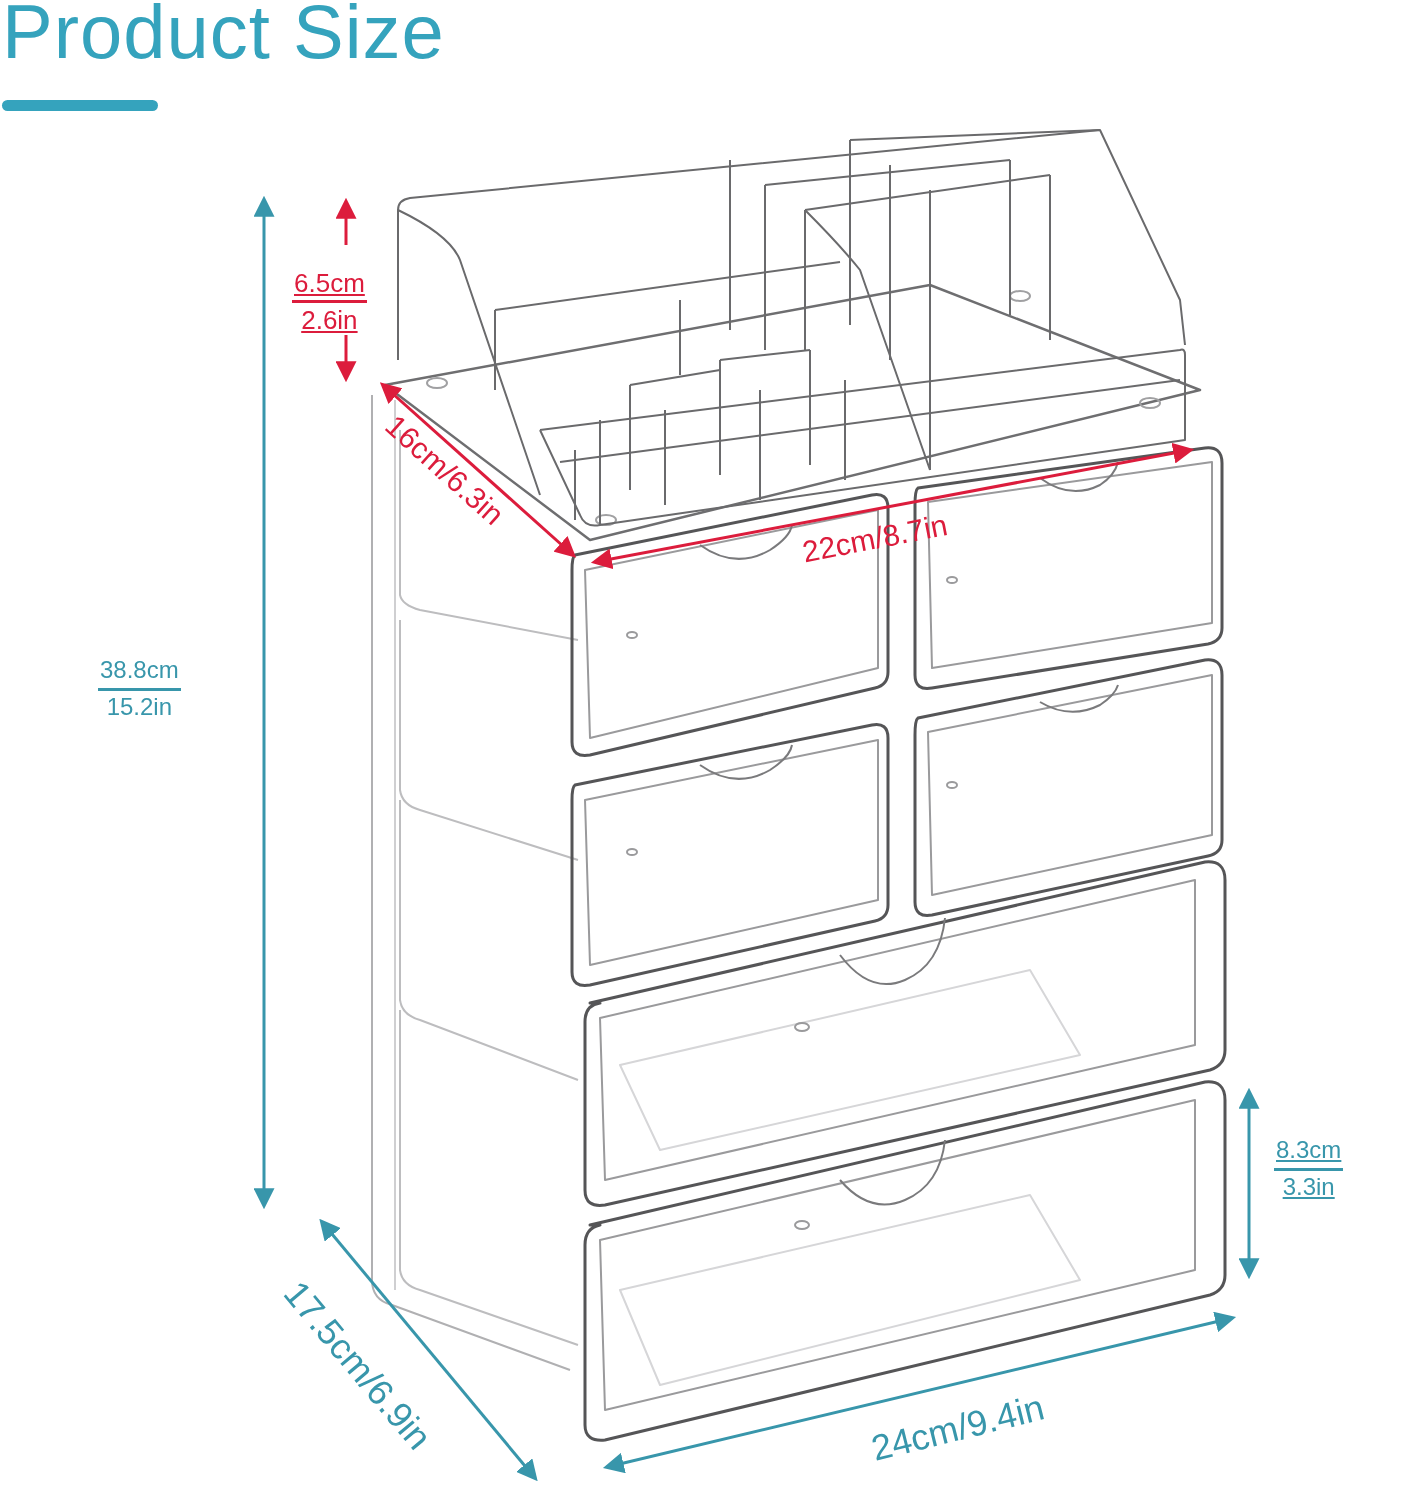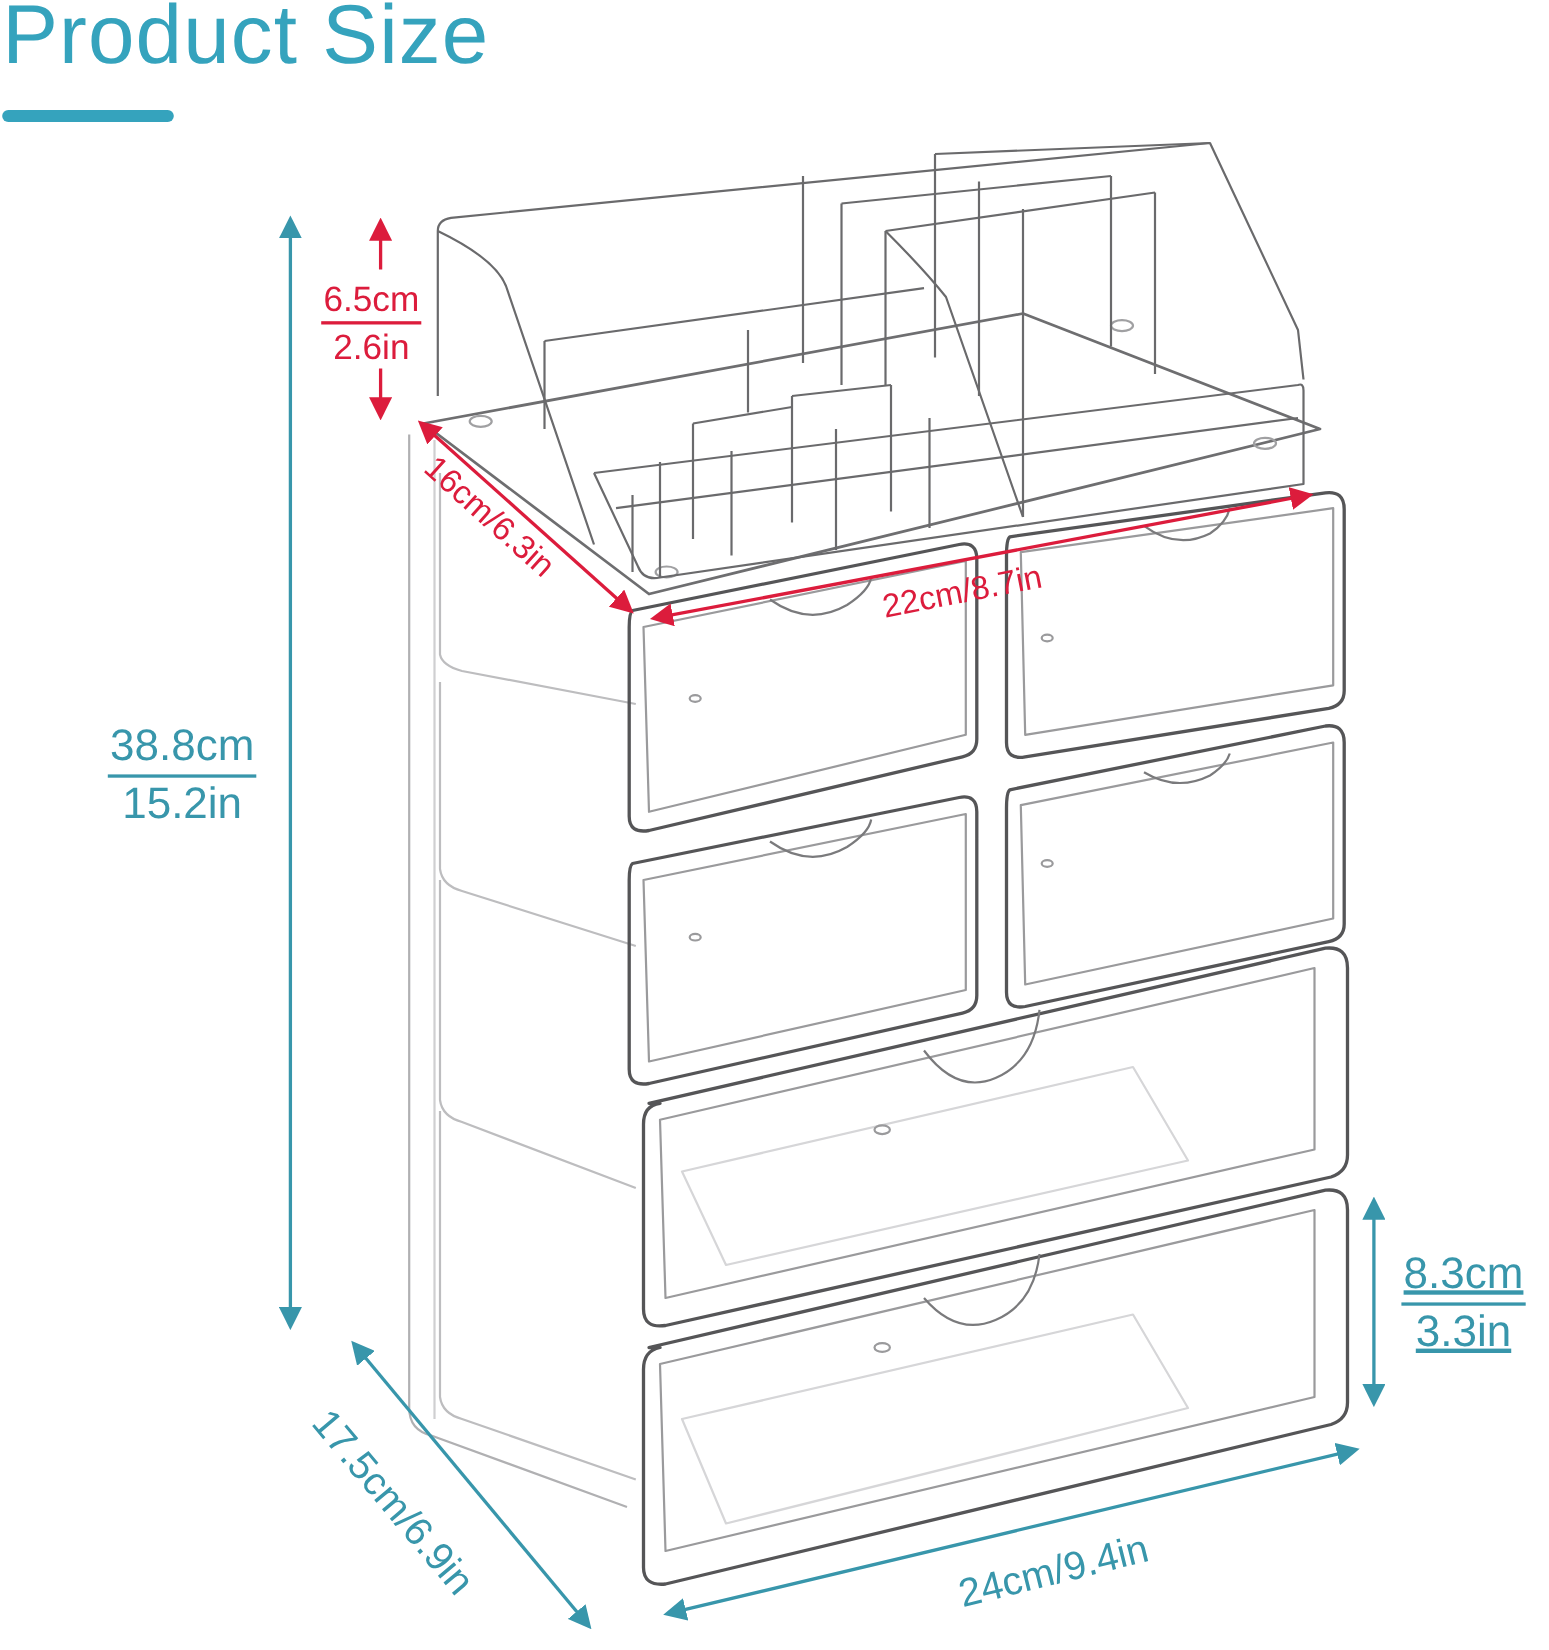--- a/index.html
+++ b/index.html
@@ -3,21 +3,21 @@
   <meta charset="utf-8">
   <style>
     html, body { margin: 0; padding: 0; background: #ffffff; }
     body { width: 1408px; height: 1500px; position: relative; overflow: hidden;
            font-family: "Liberation Sans", "DejaVu Sans", sans-serif; }
     .title { position: absolute; left: 2px; top: -14px; font-size: 76px; font-weight: 400;
              color: #35a3bd; letter-spacing: 1px; margin: 0; line-height: 1.2; }
     .title-underline { position: absolute; left: 2px; top: 100px; width: 156px; height: 11px;
                        background: #35a3bd; border-radius: 6px; }
     svg.art { position: absolute; left: 0; top: 0; }
-    .dim { position: absolute; text-align: center; font-size: 40px; line-height: 1; }
+    .dim { position: absolute; text-align: center; font-size: 24px; line-height: 1; }
     .dim .num { display: block; padding: 0 2px 6px 2px; border-bottom: 3px solid currentColor; }
     .dim .den { display: block; padding-top: 4px; }
     .teal { color: #3896ab; }
     .red  { color: #dc1c3c; }
     .rot  { position: absolute; font-size: 36px; line-height: 1; white-space: nowrap;
             transform-origin: 0 0; }
   </style>
 </head>
 <body>
 
@@ -146,21 +146,21 @@
 
     <line x1="607" y1="1467" x2="1232" y2="1318" stroke="#3896ab" stroke-width="3" marker-start="url(#tealHead)" marker-end="url(#tealHead)"></line>
   </g>
 </svg>
 
 <div class="dim teal" style="left:98px; top:658px;">
   <span class="num">38.8cm</span>
   <span class="den">15.2in</span>
 </div>
 
-<div class="dim red" style="left:292px; top:256px; font-size:32px;">
+<div class="dim red" style="left:292px; top:270px; font-size:26px;text-decoration:underline;">
   <span class="num" style="padding-bottom:4px;">6.5cm</span>
   <span class="den">2.6in</span>
 </div>
 
 <div class="dim teal" style="left:1274px; top:1138px;text-decoration:underline;">
   <span class="num">8.3cm</span>
   <span class="den">3.3in</span>
 </div>
 
 <div class="rot red" style="left:400px; top:410px; font-size:30px; transform: rotate(42deg);">16cm/6.3in</div>

